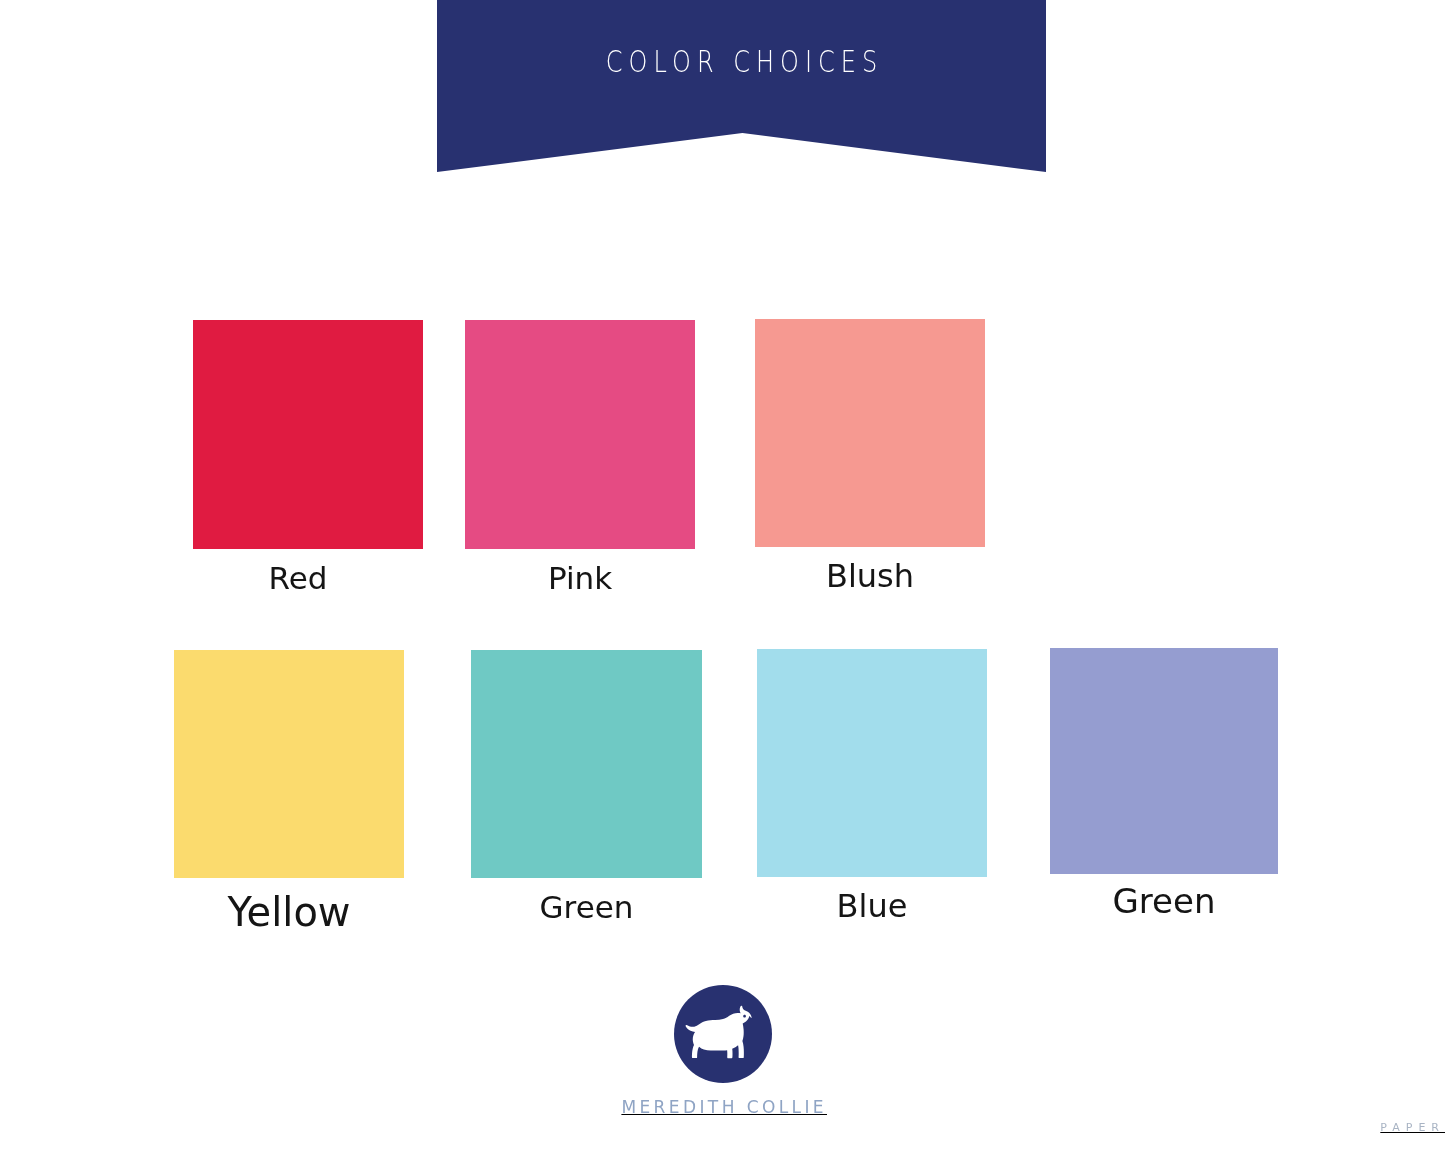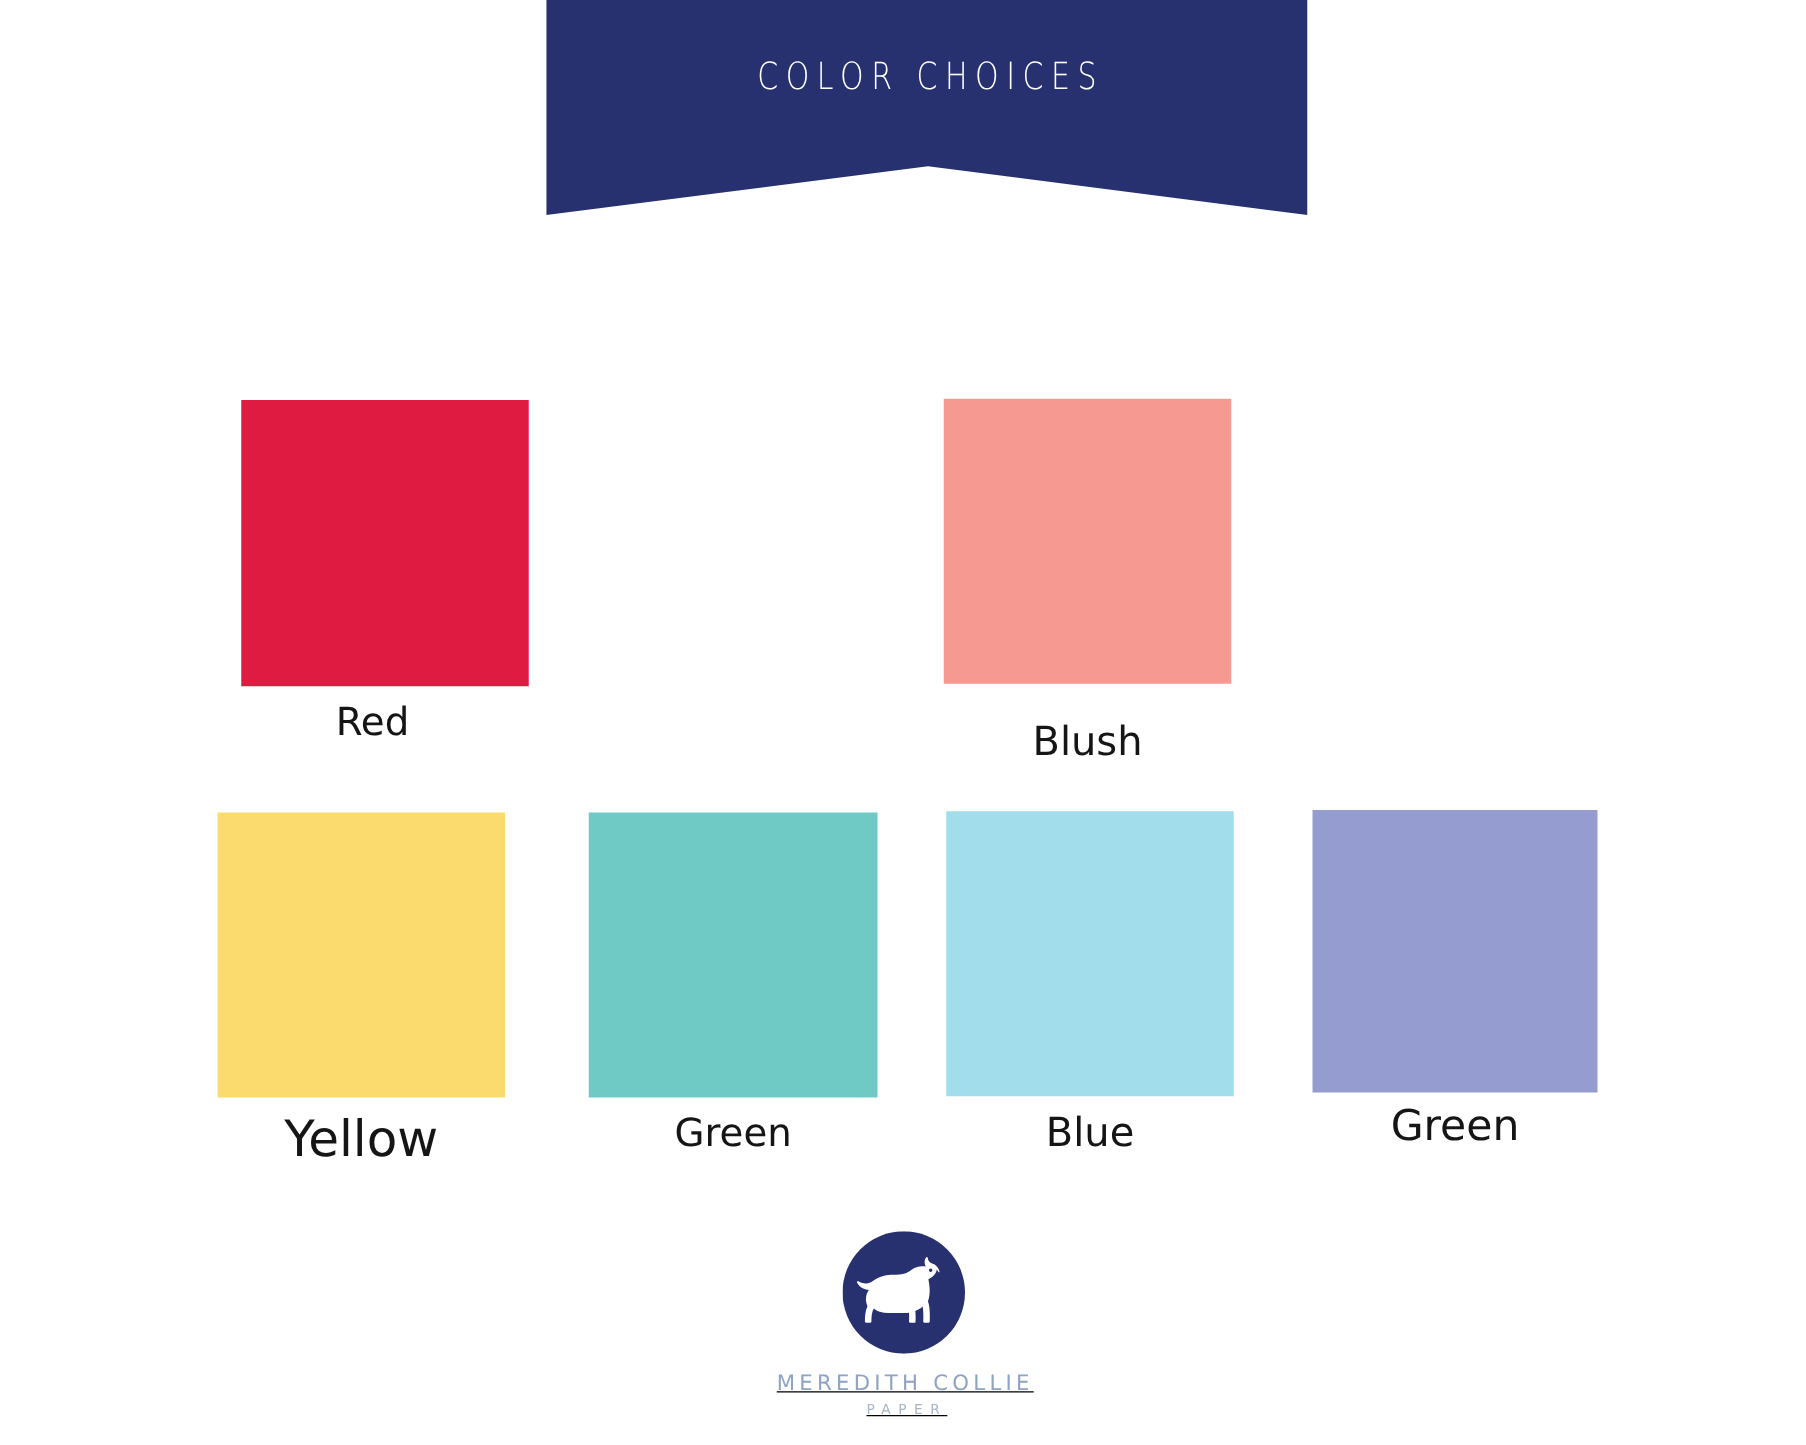--- a/index.html
+++ b/index.html
@@ -78,21 +78,21 @@
   #cell-red    { left: 173px;  top: 320px; width: 230px; padding-left: 20px; }
   #cell-red    .swatch-chip { height: 229px; }
   #cell-red    .swatch-label { top: 243px; font-size: 31px; }
 
   #cell-pink   { left: 465px;  top: 320px; width: 230px; }
   #cell-pink   .swatch-chip { height: 229px; }
   #cell-pink   .swatch-label { top: 243px; font-size: 31px; }
 
   #cell-blush  { left: 755px;  top: 319px; width: 230px; }
   #cell-blush  .swatch-chip { height: 228px; }
-  #cell-blush  .swatch-label { top: 241px; font-size: 32px; margin-top: 17px; }
+  #cell-blush  .swatch-label { top: 241px; font-size: 32px; }
 
   #cell-orange { left: 1047px; top: 318px; width: 229px; }
   #cell-orange .swatch-chip { height: 228px; }
   #cell-orange .swatch-label { top: 240px; font-size: 34px; }
 
   
   #cell-yellow { left: 174px;  top: 650px; width: 230px; }
   #cell-yellow .swatch-chip { height: 228px; }
   #cell-yellow .swatch-label { top: 242px; font-size: 40px; }
 
@@ -152,20 +152,24 @@
   <div class="banner-title" style="color: rgb(255, 255, 255);">COLOR CHOICES</div>
 </div>
 
 <div class="palette">
 
   <div class="swatch-cell" id="cell-red">
     <div class="swatch-chip" style="background-color: rgb(224, 27, 65);"></div>
     <div class="swatch-label">Red</div>
   </div>
 
+  <div class="swatch-cell" id="cell-pink">
+    <div class="swatch-chip" style="background-color: rgb(229, 75, 131);"></div>
+    <div class="swatch-label">Pink</div>
+  </div>
 
   <div class="swatch-cell" id="cell-blush">
     <div class="swatch-chip" style="background-color: rgb(246, 153, 145);"></div>
     <div class="swatch-label">Blush</div>
   </div>
 
 
   <div class="swatch-cell" id="cell-yellow">
     <div class="swatch-chip" style="background-color: rgb(251, 219, 110);"></div>
     <div class="swatch-label">Yellow</div>
@@ -253,14 +257,14 @@
       Z
       M72.0,33.2
       c-0.8,0.0 -1.4,-0.6 -1.4,-1.4
       c0.0,-0.8 0.6,-1.4 1.4,-1.4
       c0.8,0.0 1.4,0.6 1.4,1.4
       C73.4,32.6 72.8,33.2 72.0,33.2
       Z
       "></path>
   </svg>
   <div class="logo-wordmark" style="color: rgb(143, 164, 196);">MEREDITH COLLIE</div>
-  <div class="logo-subword" style="color: rgb(169, 180, 196);">PAPER</div>
+  <div class="logo-subword" style="color: rgb(169, 180, 196); text-align: right;">PAPER</div>
 </div>
 
 </body></html>

